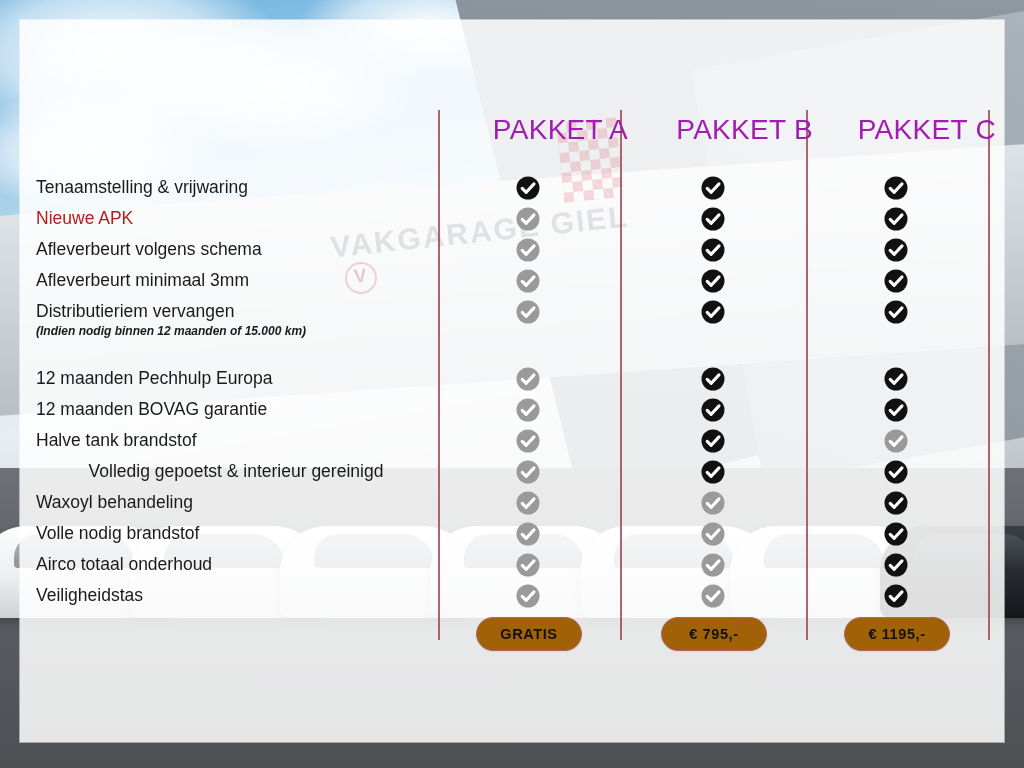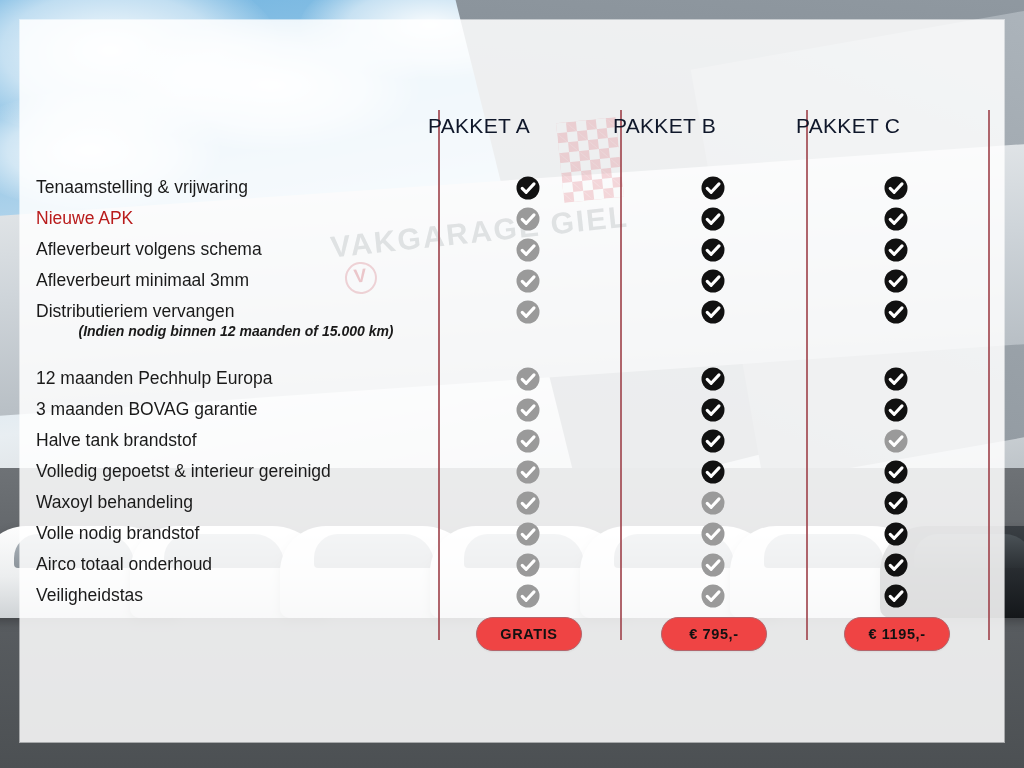--- a/index.html
+++ b/index.html
@@ -175,52 +175,51 @@
     width: 1.5px;
     height: 530px;
     background: #a24a52;
     opacity: 0.85;
   }
 
   
   .col-header {
     position: absolute;
     top: 114px;
-    font-size: 21px;
+    font-size: 28px;
     font-weight: normal;
-    color: #0f172a;
-    text-align: left;
+    color: #a21caf;
+    text-align: right;
     letter-spacing: 0.3px;
     white-space: nowrap;
   }
 
   
   .features {
     position: absolute;
     left: 36px;
     top: 172px;
     width: 400px;
   }
   .feature-row {
     height: 31px;
     line-height: 31px;
     font-size: 17.5px;
     color: #1a1a1a;
     white-space: nowrap;
   }
   .feature-note {
-    font-size: 14px;
+    font-size: 12px;
     font-style: italic;
     font-weight: bold;
     color: #1a1a1a;
     line-height: 15px;
     height: 15px;
     margin-top: -3px;
     white-space: nowrap;
-    text-align: center;
   }
   .group-gap { height: 24px; }
 
   
   .check-col {
     position: absolute;
     top: 172px;
     width: 40px;
   }
   .check-cell {
@@ -237,21 +236,21 @@
   }
 
   
   .price-pill {
     position: absolute;
     top: 617px;
     height: 32px;
     line-height: 32px;
     border: 1.4px solid #b4656c;
     border-radius: 18px;
-    background: #ef4444;
+    background: #a16207;
     text-align: center;
     font-size: 14.5px;
     font-weight: bold;
     color: #111111;
     letter-spacing: 0.6px;
     box-shadow: 0 1px 2px rgba(0,0,0,0.06);
   }
 </style>
 </head>
 <body>
@@ -299,23 +298,23 @@
 
   <div class="features" id="features">
       <div class="feature-row" style="color: rgb(26, 26, 26);">Tenaamstelling &amp; vrijwaring</div>
       <div class="feature-row" style="color: #b91c1c;">Nieuwe APK</div>
       <div class="feature-row" style="color: rgb(26, 26, 26);">Afleverbeurt volgens schema</div>
       <div class="feature-row" style="color: rgb(26, 26, 26);">Afleverbeurt minimaal 3mm</div>
       <div class="feature-row" style="color: rgb(26, 26, 26);">Distributieriem vervangen</div>
       <div class="feature-note">(Indien nodig binnen 12 maanden of 15.000 km)</div>
       <div class="group-gap"></div>
       <div class="feature-row" style="color: rgb(26, 26, 26);">12 maanden Pechhulp Europa</div>
-      <div class="feature-row" style="color: rgb(26, 26, 26);">3 maanden BOVAG garantie</div>
+      <div class="feature-row" style="color: rgb(26, 26, 26);">12 maanden BOVAG garantie</div>
       <div class="feature-row" style="color: rgb(26, 26, 26);">Halve tank brandstof</div>
-      <div class="feature-row" style="color: rgb(26, 26, 26);">Volledig gepoetst &amp; interieur gereinigd</div>
+      <div class="feature-row" style="color: rgb(26, 26, 26); text-align: center;">Volledig gepoetst &amp; interieur gereinigd</div>
       <div class="feature-row" style="color: rgb(26, 26, 26);">Waxoyl behandeling</div>
       <div class="feature-row" style="color: rgb(26, 26, 26);">Volle nodig brandstof</div>
       <div class="feature-row" style="color: rgb(26, 26, 26);">Airco totaal onderhoud</div>
       <div class="feature-row" style="color: rgb(26, 26, 26);">Veiligheidstas</div>
     </div>
 
   <div id="check-columns">
       <div class="check-col" style="left: 508px;">
         <div class="check-cell">
           <svg class="check" viewBox="0 0 24 24">

